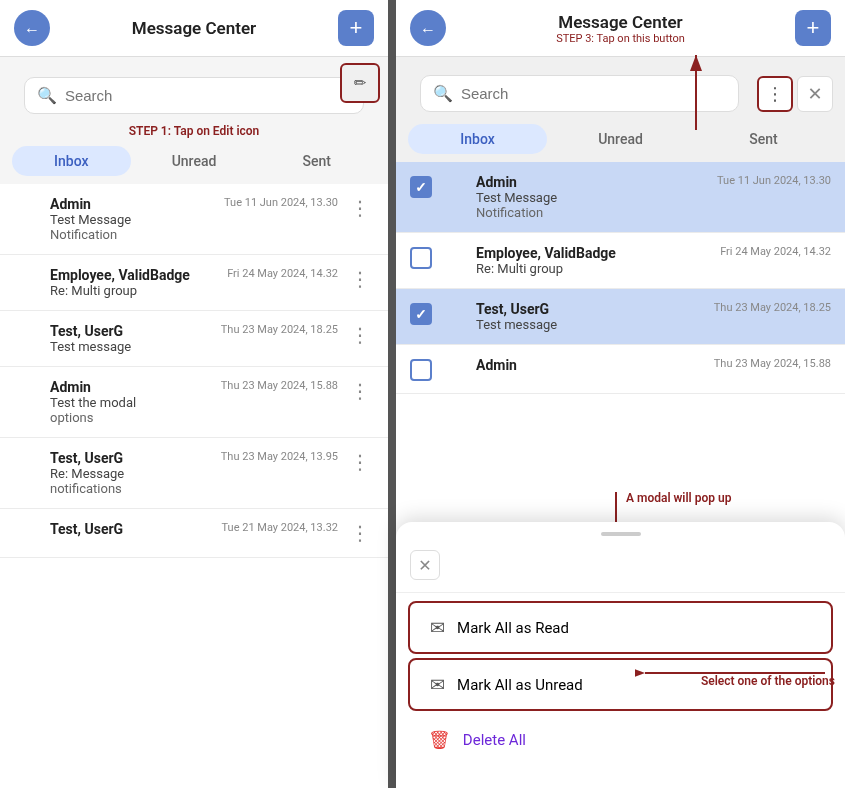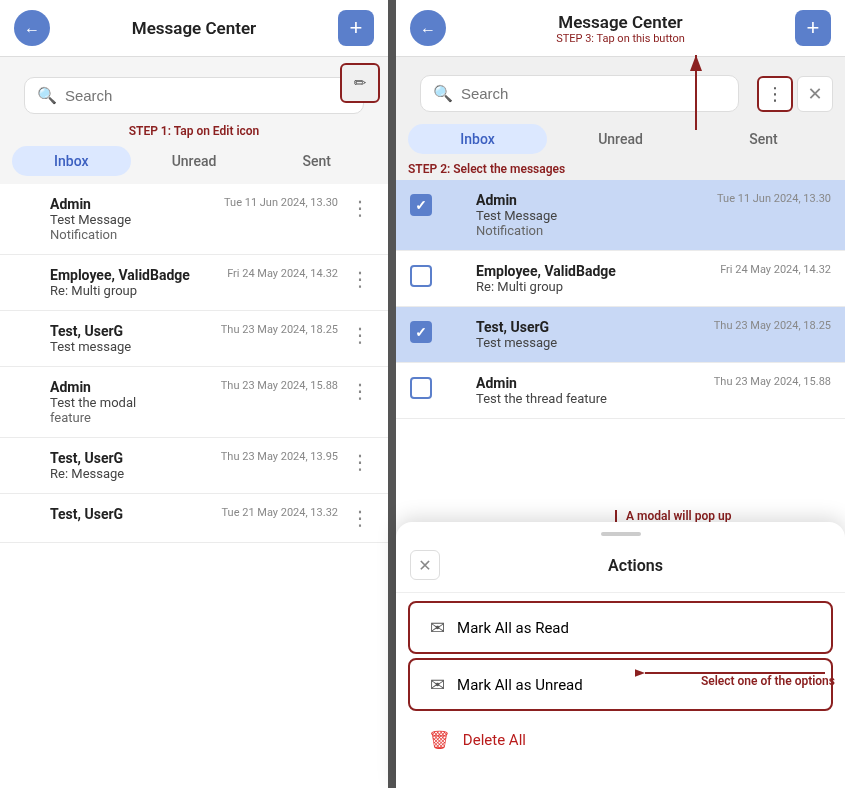--- a/index.html
+++ b/index.html
@@ -434,21 +434,21 @@
       margin: 4px 12px;
     }
 
     .sheet-delete-icon {
       color: #e53935;
       font-size: 18px;
     }
 
     .sheet-delete-label {
       font-size: 15px;
-      color: #b91c1c;
+      color: #6d28d9;
     }
   </style>
 </head>
 <body>
 
 <div class="left-panel">
   <div class="header">
     <button class="back-btn">←</button>
     <span class="header-title">Message Center</span>
     <button class="add-btn">+</button>
@@ -498,30 +498,31 @@
         <div class="msg-preview">Test message</div>
       </div>
       <div class="msg-date">Thu 23 May 2024, 18.25</div>
       <div class="msg-menu">⋮</div>
     </div>
 
     <div class="message-item">
       <div class="message-content">
         <div class="msg-sender">Admin</div>
         <div class="msg-preview">Test the modal</div>
-        <div class="msg-sub">feature</div>
+        <div class="msg-sub">options</div>
       </div>
       <div class="msg-date">Thu 23 May 2024, 15.88</div>
       <div class="msg-menu">⋮</div>
     </div>
 
     <div class="message-item">
       <div class="message-content">
         <div class="msg-sender">Test, UserG</div>
         <div class="msg-preview">Re: Message</div>
+        <div class="msg-sub">notifications</div>
       </div>
       <div class="msg-date">Thu 23 May 2024, 13.95</div>
       <div class="msg-menu">⋮</div>
     </div>
 
     <div class="message-item">
       <div class="message-content">
         <div class="msg-sender">Test, UserG</div>
       </div>
       <div class="msg-date">Tue 21 May 2024, 13.32</div>
@@ -559,21 +560,20 @@
     <button class="three-dots-btn">⋮</button>
     <button class="close-x-btn">✕</button>
   </div>
 
   <div class="right-tabs">
     <div class="right-tab active">Inbox</div>
     <div class="right-tab inactive">Unread</div>
     <div class="right-tab inactive">Sent</div>
   </div>
 
-  <div class="select-step-label">STEP 2: Select the messages</div>
 
   <div class="right-messages">
 
     <div class="right-message-item checked-bg">
       <div class="checkbox checked"></div>
       <div class="message-content">
         <div class="msg-sender">Admin</div>
         <div class="msg-preview">Test Message</div>
         <div class="msg-sub">Notification</div>
       </div>
@@ -595,42 +595,40 @@
         <div class="msg-sender">Test, UserG</div>
         <div class="msg-preview">Test message</div>
       </div>
       <div class="msg-date">Thu 23 May 2024, 18.25</div>
     </div>
 
     <div class="right-message-item">
       <div class="checkbox"></div>
       <div class="message-content">
         <div class="msg-sender">Admin</div>
-        <div class="msg-preview">Test the thread feature</div>
       </div>
       <div class="msg-date">Thu 23 May 2024, 15.88</div>
     </div>
 
     <svg style="position:absolute; top:280px; left:0; width:100%; height:120px; pointer-events:none; z-index:5;">
       <defs>
         <marker id="arrowhead2" markerWidth="8" markerHeight="6" refX="0" refY="3" orient="auto">
           <polygon points="8 0, 0 3, 8 6" fill="#8b2020"></polygon>
         </marker>
       </defs>
       <line x1="220" y1="50" x2="220" y2="95" stroke="#8b2020" stroke-width="2" marker-end="url(#arrowhead2)"></line>
       <text x="230" y="60" fill="#8b2020" font-size="12" font-weight="600">A modal will pop up</text>
     </svg>
 
   </div>
 
   <div class="bottom-sheet">
     <div class="sheet-handle"></div>
     <div class="sheet-header">
       <button class="sheet-close-btn">✕</button>
-      <div class="sheet-title">Actions</div>
     </div>
 
     <div class="sheet-action">
       <span class="sheet-action-icon">✉</span>
       <span class="sheet-action-label">Mark All as Read</span>
     </div>
 
     <div class="sheet-action no-border">
       <span class="sheet-action-icon">✉</span>
       <span class="sheet-action-label">Mark All as Unread</span>

